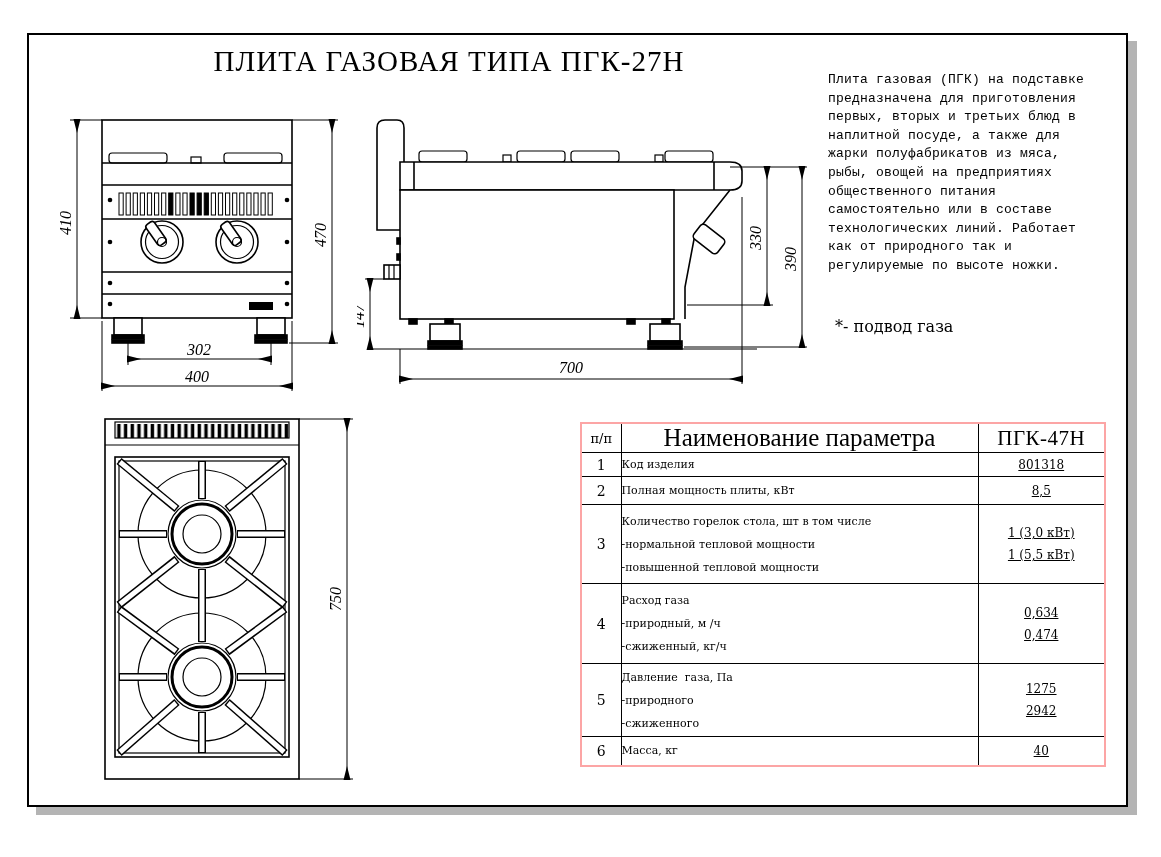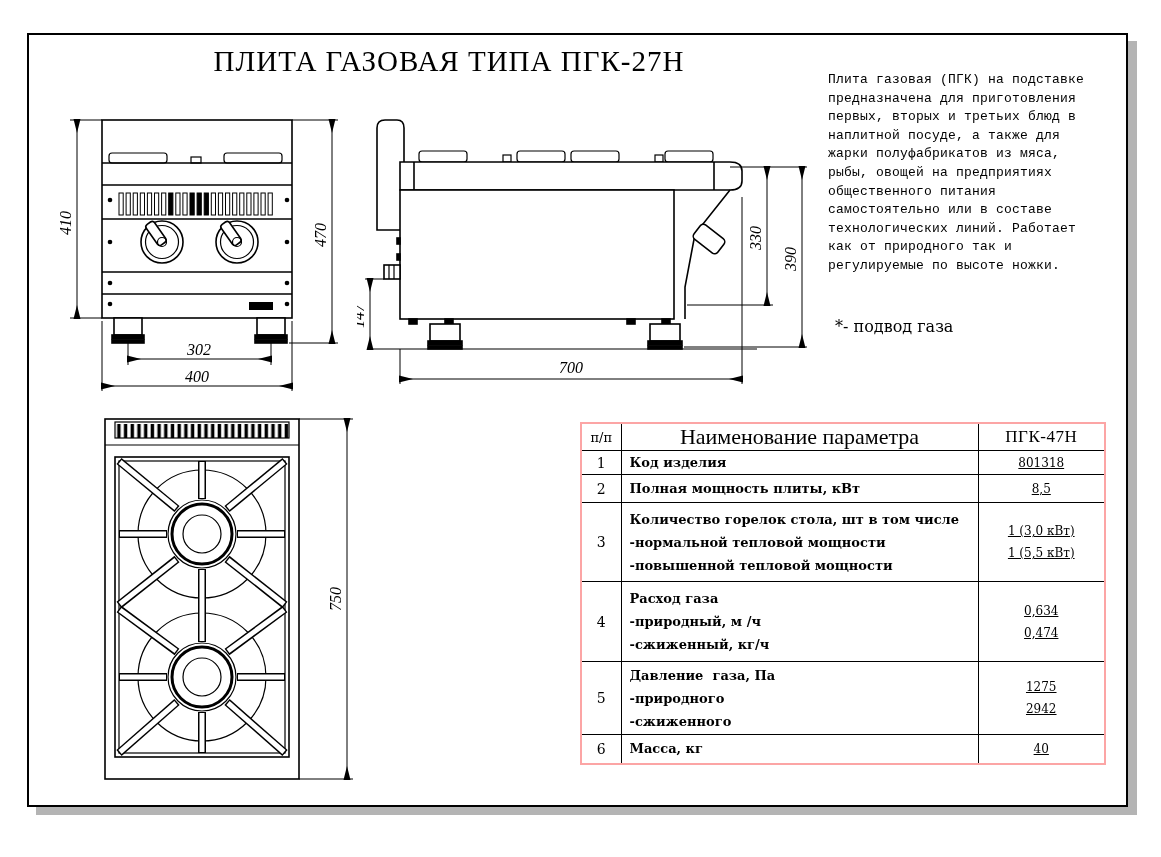--- a/index.html
+++ b/index.html
@@ -10,24 +10,24 @@
          font-family:"Liberation Serif",serif;font-size:29px;letter-spacing:1px;white-space:nowrap;}
   .drawing{position:absolute;}
   .desc{position:absolute;left:799px;top:36px;width:296px;font-family:Liberation Mono, monospace;
         font-size:13px;line-height:18.6px;letter-spacing:0.2px;}
   .gas-note{position:absolute;left:806px;top:282px;font-family:"DejaVu Serif",serif;font-size:16px;}
   .params{position:absolute;left:551px;top:387px;}
   table{border-collapse:collapse;border:2px solid #fca5a5;background:#fff;}
   td,th{border:1px solid #000;padding:0;vertical-align:middle;font-weight:normal;}
   col.c-num{width:40px;} col.c-name{width:357px;} col.c-val{width:127px;}
   th.h-num{font-family:"DejaVu Serif",serif;font-size:13px;text-align:center;}
-  th.h-name{font-family:"Liberation Serif",serif;font-size:22px;text-align:center;}
-  th.h-model{font-family:"Liberation Serif",serif;font-size:17px;text-align:center;letter-spacing:0.5px;}
+  th.h-name{font-family:"Liberation Serif",serif;font-size:25px;text-align:center;}
+  th.h-model{font-family:"Liberation Serif",serif;font-size:21px;text-align:center;letter-spacing:0.5px;}
   td.num{font-family:"DejaVu Serif",serif;font-size:14px;text-align:center;}
-  td.name{font-family:"DejaVu Serif",serif;font-size:13px;padding-left:8px;font-weight:bold;}
+  td.name{font-family:"DejaVu Serif",serif;font-size:11px;}
   td.name .cl{line-height:23px;white-space:pre;}
   td.val{font-family:"DejaVu Serif",serif;font-size:12px;text-align:center;text-decoration:underline;}
   td.val .cl{line-height:22px;}
   svg{display:block;}
   .dim{font-family:"Liberation Serif",serif;font-style:italic;font-size:16px;fill:#000;}
   svg .ln{stroke:#000;fill:none;}
 </style>
 </head>
 <body>
 

